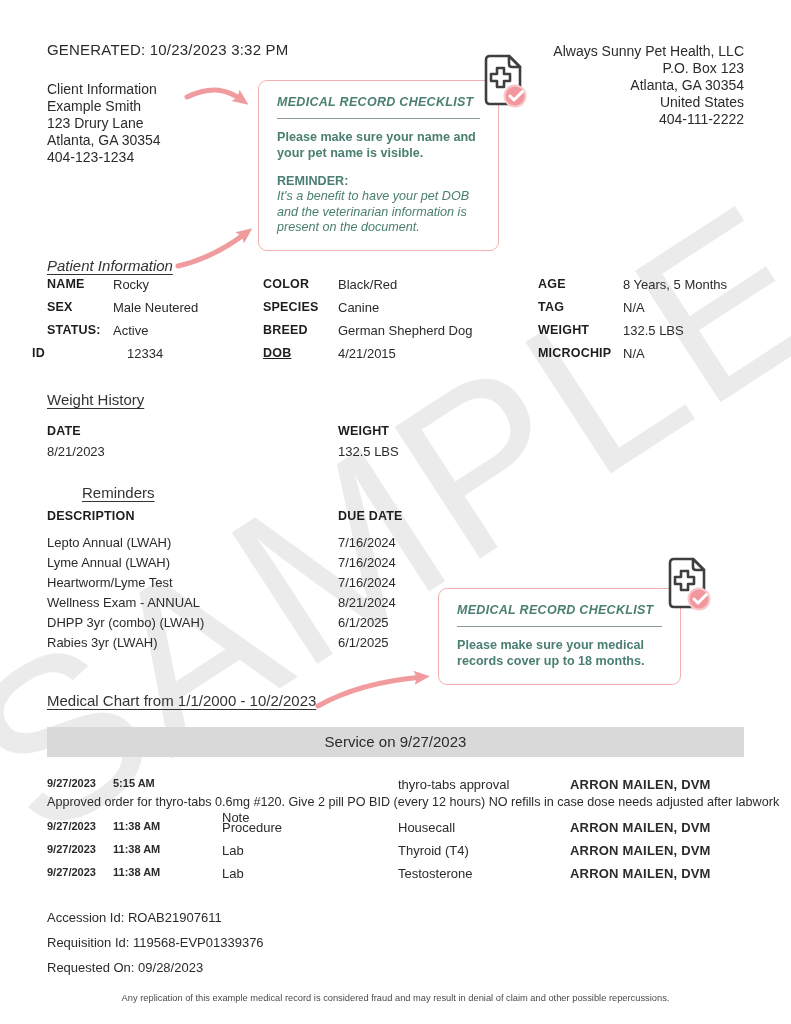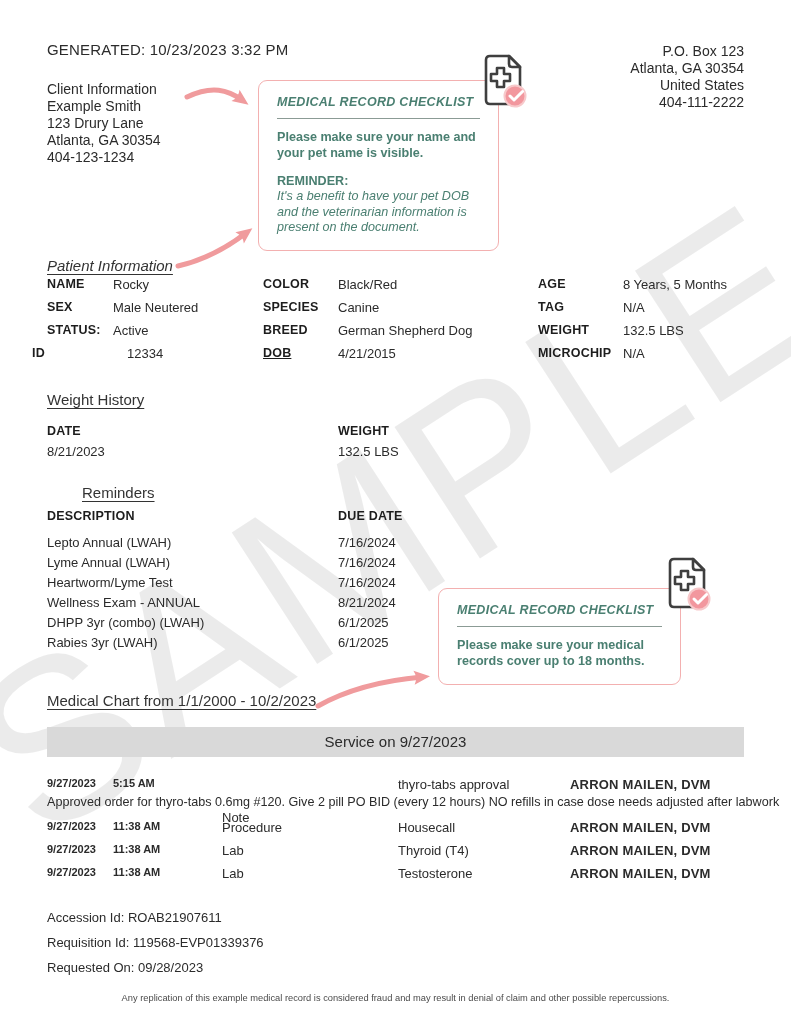--- a/index.html
+++ b/index.html
@@ -61,20 +61,21 @@
     <path d="M187,97 C212,85 228,90 242,100" fill="none" stroke="#f09b9d" stroke-width="5" stroke-linecap="round" marker-end="url(#ah)"></path>
     <path d="M178,266 C200,261 225,249 246,233" fill="none" stroke="#f09b9d" stroke-width="5" stroke-linecap="round" marker-end="url(#ah)"></path>
     <path d="M318,706 C350,688 388,680 422,677" fill="none" stroke="#f09b9d" stroke-width="5" stroke-linecap="round" marker-end="url(#ah)"></path>
   </svg>
 
   <div class="content">
 
     <div class="abs gen">GENERATED: 10/23/2023 3:32 PM</div>
 
     <div class="abs clinic">
+      <div>Always Sunny Pet Health, LLC</div>
       <div>P.O. Box 123</div>
       <div>Atlanta, GA 30354</div>
       <div>United States</div>
       <div>404-111-2222</div>
     </div>
 
     <div class="abs client">
       <div>Client Information</div>
       <div>Example Smith</div>
       <div>123 Drury Lane</div>

